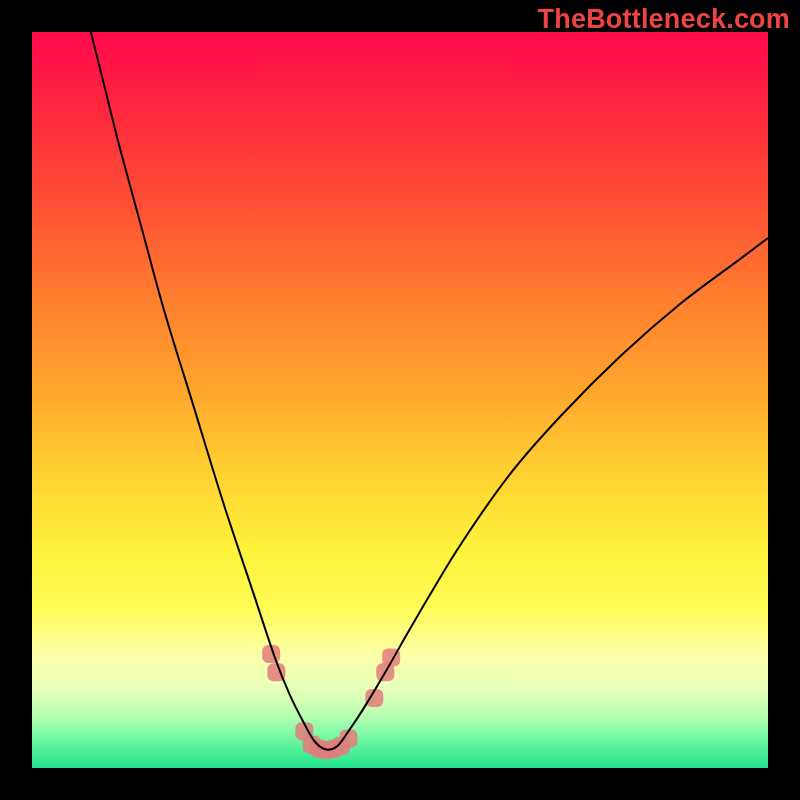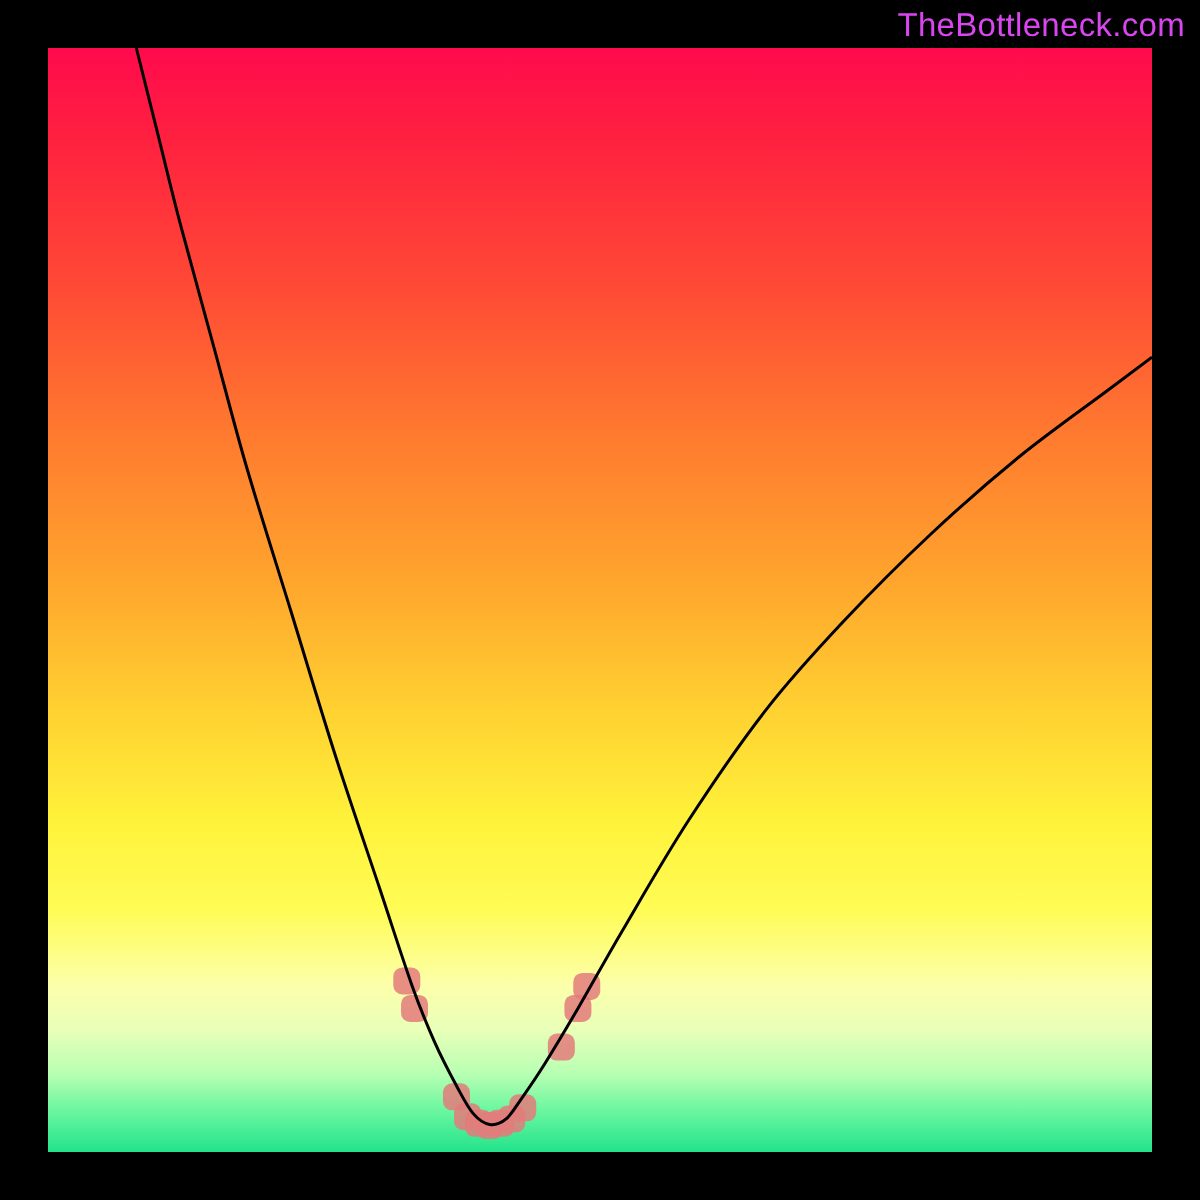--- a/index.html
+++ b/index.html
@@ -14,23 +14,23 @@
   .frame {
     position: relative;
     width: 800px;
     height: 800px;
     background: #000;
   }
   .watermark {
     position: absolute;
     top: 4px;
     right: 10px;
-    color: #d946ef;
-    font-size: 22px;
-    font-weight: 400;
+    color: #ef4444;
+    font-size: 27px;
+    font-weight: 700;
     letter-spacing: 0.2px;
     z-index: 3;
   }
   .plot-area {
     position: absolute;
     left: 32px;
     top: 32px;
     width: 736px;
     height: 736px;
     overflow: hidden;

